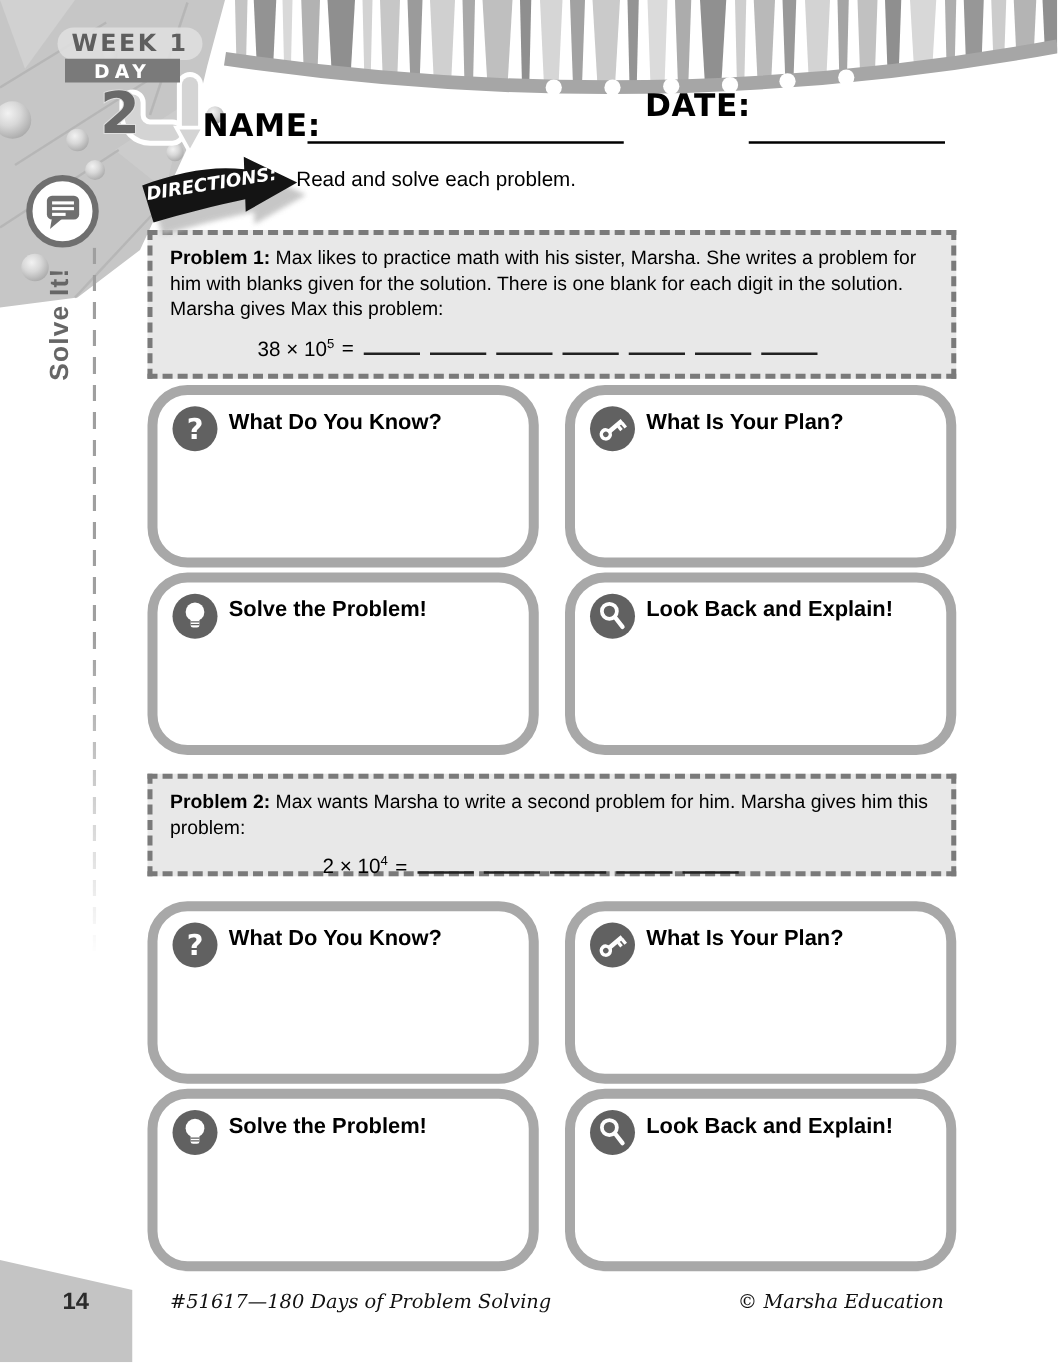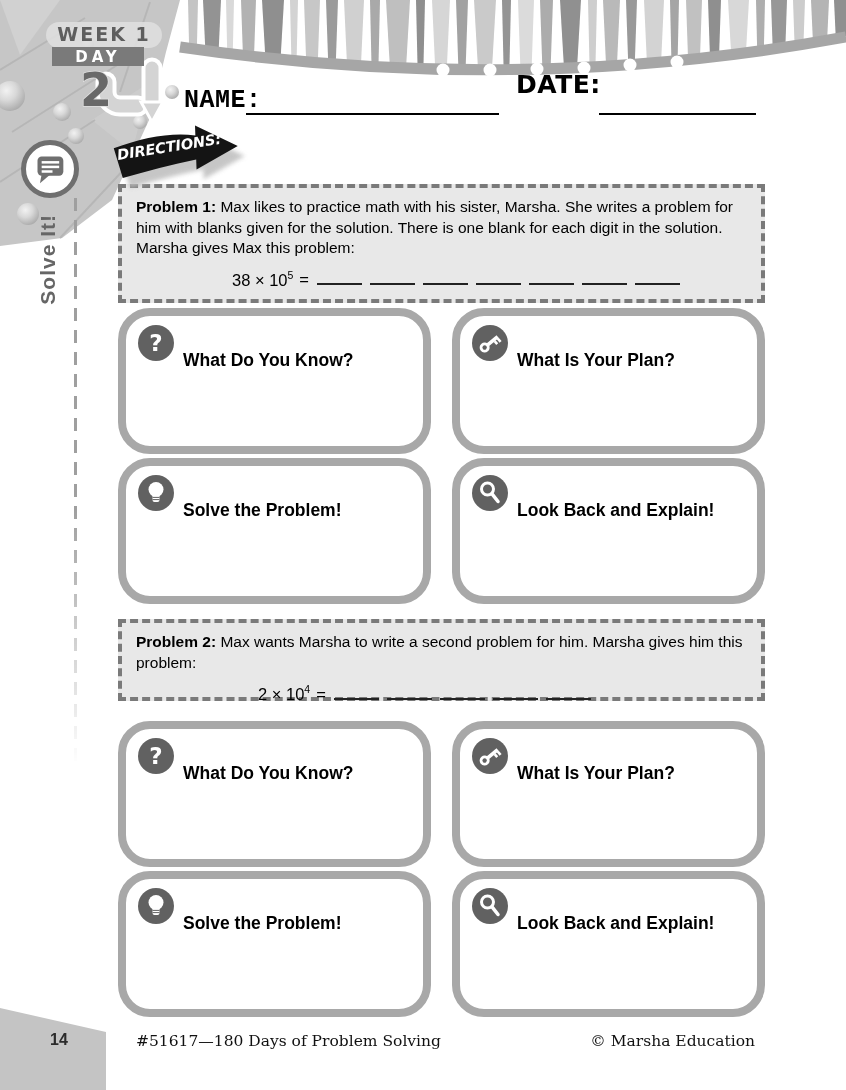--- a/index.html
+++ b/index.html
@@ -27,40 +27,40 @@
   }
   .dashed-rule {
     left:74px; top:198px; width:3px; height:566px;
     background:repeating-linear-gradient(180deg,#9f9f9f 0 13px, transparent 13px 22px);
     -webkit-mask-image:linear-gradient(180deg,#000 0%,#000 55%,transparent 100%);
     mask-image:linear-gradient(180deg,#000 0%,#000 55%,transparent 100%);
   }
 
   
   .field-label { font-weight:bold; font-size:25px; letter-spacing:0.5px; color:#000; font-family:"DejaVu Sans", sans-serif; }
-  #name-label { left:184px; top:86px;font-family:Liberation Mono, monospace; }
+  #name-label { left:162px; top:86px; }
   #date-label { left:516px; top:70px; }
   .write-line { border-bottom:2px solid #000; height:0; }
   #name-line { left:246px; top:113px; width:253px; }
   #date-line { left:599px; top:113px; width:157px; }
 
   
   #directions-arrow { left:108px; top:118px; width:150px; height:74px; z-index:5; }
   #directions-text { left:237px; top:135px; font-size:16.5px; color:#000; }
 
   
   .problem-box {
     left:118px; width:647px; background:#e8e8e8; border:4px dashed #7a7a7a;
     padding:9px 14px 6px 14px; font-size:15.5px; line-height:1.33; color:#000;
   }
   #problem1-box { top:184px; height:119px; }
   #problem2-box { top:619px; height:82px; }
   .problem-title { font-weight:bold;text-align:right; }
   .equation { font-size:16.5px; margin-top:10px; white-space:nowrap; }
-  #problem1-box .equation { margin-left:96px; }
+  #problem1-box .equation { margin-left:70px; }
   #problem2-box .equation { margin-left:122px; }
   .equation sup { font-size:10.5px; }
   .eq-equals { margin:0 4px 0 6px; }
   .blank {
     display:inline-block; width:45px; height:15px;
     border-bottom:2px solid #222; margin:0 4px; vertical-align:baseline;
   }
 
   
   .answer-grid {
@@ -70,26 +70,26 @@
   #grid1 { top:308px; }
   #grid2 { top:721px; }
   .answer-box {
     border:8px solid #a8a8a8; border-radius:32px; background:#fff;
     padding:9px 12px; display:flex; align-items:flex-start; gap:9px;
   }
   .icon-circle {
     width:36px; height:36px; border-radius:50%; background:#616161; flex:none;
     display:flex; align-items:center; justify-content:center;
   }
-  .box-label { font-weight:bold; font-size:17.5px; margin-top:25px; color:#000; }
+  .box-label { font-weight:bold; font-size:17.5px; margin-top:2px; color:#000; }
 
   
   #footer-corner { left:0; top:1004px; width:106px; height:86px; }
-  #page-number { left:50px; top:1031px; font-weight:bold; font-size:16px; color:#2b2b2b; z-index:3; }
-  .footer-text { font-family:"DejaVu Serif", serif; font-size:15.5px; color:#111; }
+  #page-number { left:50px; top:1031px; font-weight:bold; font-size:19px; color:#2b2b2b; z-index:3; }
+  .footer-text { font-family:"DejaVu Serif", serif; font-style:italic; font-size:15.5px; color:#111; }
   #book-title { left:136px; top:1032px; }
   #publisher { right:91px; top:1032px; }
 </style>
 </head>
 <body>
 
 <div class="page">
 
   <svg id="top-banner" class="abs" viewBox="0 0 846 120" width="846" height="120">
     <defs>
@@ -203,20 +203,21 @@
   <svg id="directions-arrow" class="abs" viewBox="0 0 150 74" width="150" height="74">
     <defs>
         <filter id="soft" x="-20%" y="-20%" width="140%" height="140%">
           <feGaussianBlur stdDeviation="2"></feGaussianBlur>
         </filter>
       </defs>
     <path d="M4,22 C34,12 62,8 86,12 L86,2 L128,24 L86,46 L86,36 C62,40 36,46 12,52 Z" transform="translate(9,16) rotate(-2 70 30)" fill="#bdbdbd" opacity="0.85" filter="url(#soft)"></path>
     <path d="M4,22 C34,12 62,8 86,12 L86,2 L128,24 L86,46 L86,36 C62,40 36,46 12,52 Z" transform="translate(2,6) rotate(-2 70 30)" fill="#141414"></path>
     <text x="10" y="42" transform="rotate(-9 10 42)" font-family="DejaVu Sans, sans-serif" font-size="14.5" font-weight="bold" font-style="italic" fill="#ffffff">DIRECTIONS:</text>
   </svg>
+  <div class="abs" id="directions-text">Read and solve each problem.</div>
 
   <div class="abs problem-box" id="problem1-box">
     <span class="problem-title">Problem 1:</span>
     <span>Max likes to practice math with his sister, Marsha. She writes a problem for him with blanks given for the solution. There is one blank for each digit in the solution. Marsha gives Max this problem:</span>
     <div class="equation">
       <span>38 × 10</span><sup>5</sup><span class="eq-equals">=</span><span class="blank-run"><span class="blank"></span><span class="blank"></span><span class="blank"></span><span class="blank"></span><span class="blank"></span><span class="blank"></span><span class="blank"></span></span>
     </div>
   </div>
 
   <div class="abs answer-grid" id="grid1">

